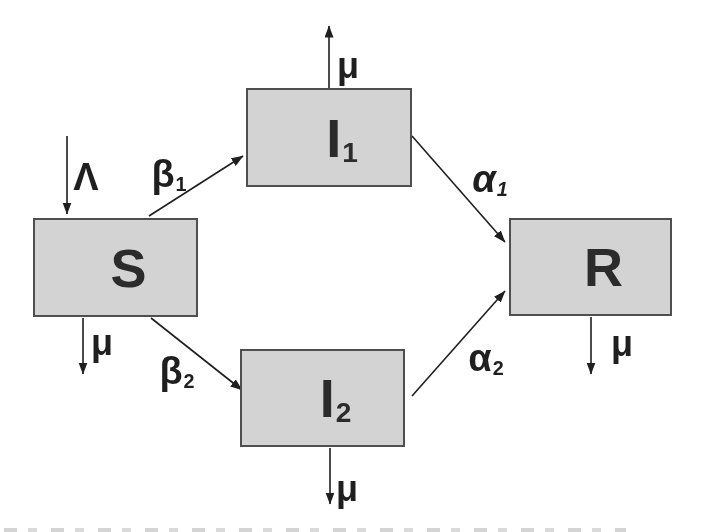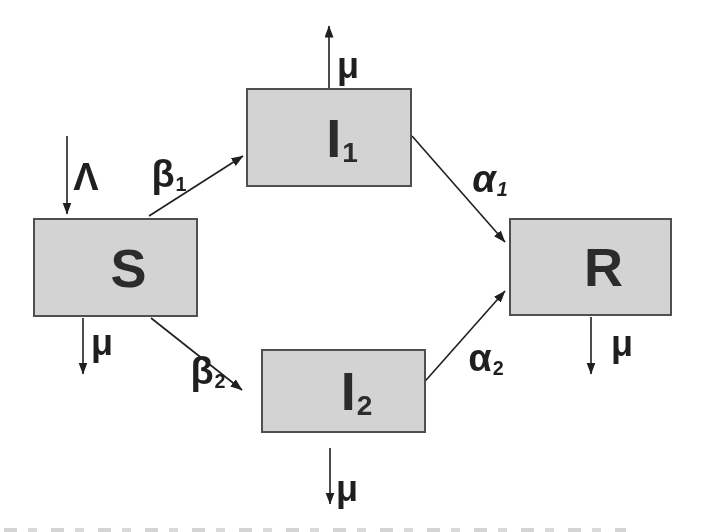--- a/index.html
+++ b/index.html
@@ -38,35 +38,35 @@
   }
   .node .sub,
   .glabel .sub {
     font-size: 0.52em;
     position: relative;
     top: 0.18em;
     margin-left: 1px;
   }
   .node-s  { left: 33px;  top: 218px; width: 165px; height: 99px; }
   .node-i1 { left: 246px; top: 88px;  width: 166px; height: 99px; }
-  .node-i2 { left: 261px; top: 349px; width: 165px; height: 84px; }
+  .node-i2 { left: 240px; top: 349px; width: 165px; height: 98px; }
   .node-r  { left: 509px; top: 218px; width: 163px; height: 98px; }
   .glabel {
     position: absolute;
     transform: translate(-50%, -50%);
     font-weight: bold;
     font-size: 38px;
     color: #1f1f1f;
     line-height: 1;
     white-space: nowrap;
   }
   .mu { font-size: 36px; }
   .lbl-lambda  { left: 86px;  top: 177px; }
   .lbl-beta1   { left: 169px; top: 174px; }
-  .lbl-beta2   { left: 208px; top: 371px; }
+  .lbl-beta2   { left: 177px; top: 371px; }
   .lbl-alpha1  { left: 490px; top: 179px; font-style: italic; }
   .lbl-alpha2  { left: 486px; top: 358px; }
   .lbl-mu-i1   { left: 348px; top: 66px;  }
   .lbl-mu-s    { left: 102px; top: 343px; }
   .lbl-mu-i2   { left: 347px; top: 489px; }
   .lbl-mu-r    { left: 622px; top: 344px; }
   .caption-remnant {
     position: absolute;
     left: 4px;
     top: 528px;

